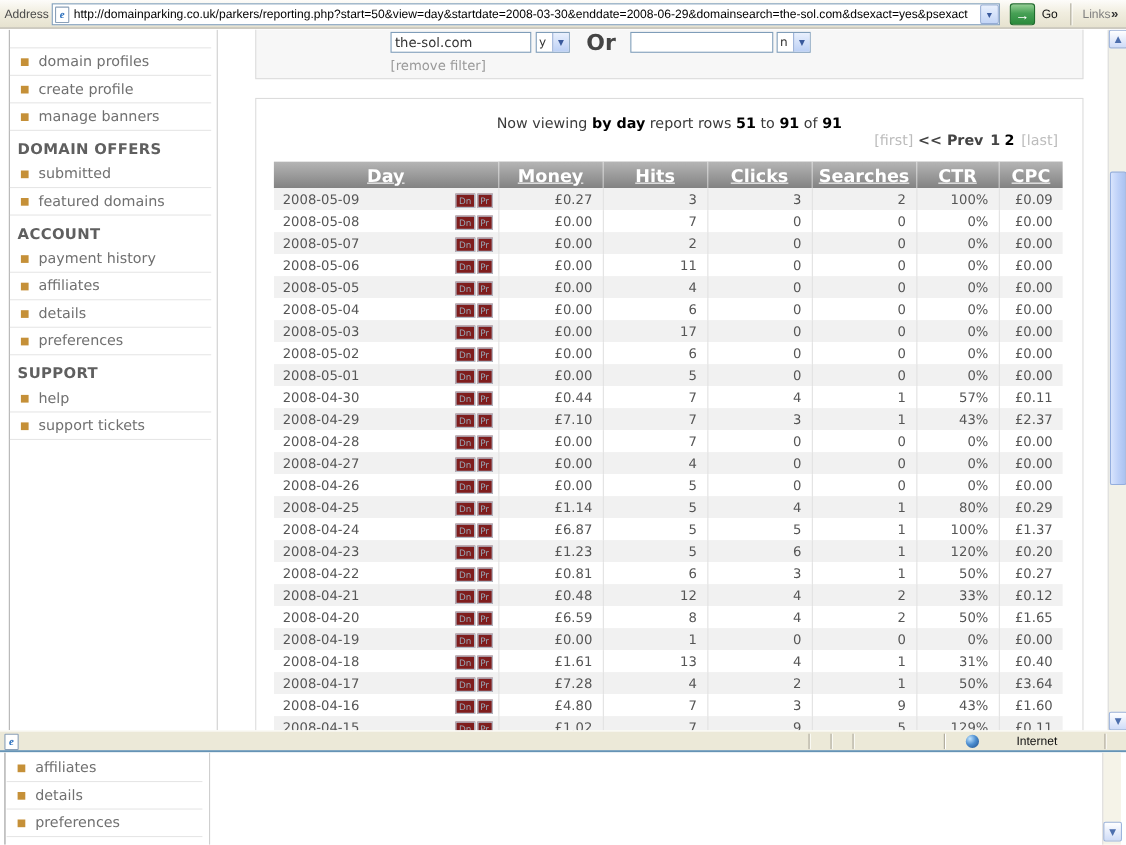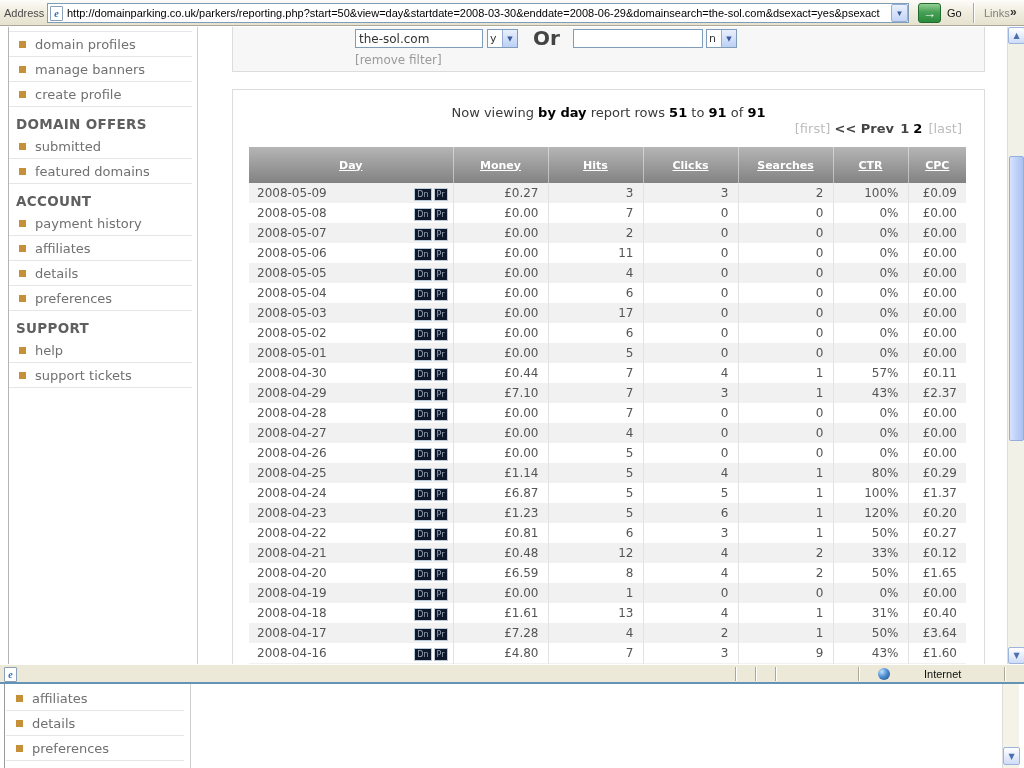--- a/index.html
+++ b/index.html
@@ -37,21 +37,21 @@
   
   .viewport { position:absolute; left:0; top:27px; width:1024px; height:637px;
     background:#fff; overflow:hidden; }
   .page-left-edge { position:absolute; left:8px; top:0; width:1px; height:100%;
     background:#b3b3b3; }
   .sidebar-divider { position:absolute; left:197px; top:0; width:1px; height:100%;
     background:#cfcfcf; }
 
   
   .sidebar { position:absolute; left:9px; top:0; width:183px; }
-  .side-list { border-top:1px solid #e6e6e6; margin-top:4px; }
+  .side-list { border-top:1px solid #e6e6e6; margin-top:16px; }
   .side-item { height:25px; display:flex; align-items:center;
     border-bottom:1px solid #e6e6e6; cursor:pointer; }
   .bullet { width:7px; height:7px; background:#c59038; margin:0 9px 0 10px;
     flex:0 0 auto; }
   .side-item span.lbl { font-size:13px; color:#707070; }
   .side-heading { margin:9px 0 2px; padding-left:7px; font-weight:bold;
     color:#5f5f5f; font-size:13.5px; letter-spacing:.3px; }
 
   
   .main { position:absolute; left:232px; top:0; width:754px; }
@@ -85,33 +85,33 @@
   .pager .pg { font-weight:bold; color:#444; margin:0 2px; cursor:pointer; }
   .pager .cur { font-weight:bold; color:#000; }
   .pager .prev { font-weight:bold; cursor:pointer; }
 
   table.report { margin:26px 0 0 16px; border-collapse:collapse; width:717px;
     table-layout:fixed; }
   table.report col.c-day { width:204px; } table.report col.c-money { width:95px; }
   table.report col.c-hits { width:95px; } table.report col.c-clicks { width:95px; }
   table.report col.c-searches { width:95px; } table.report col.c-ctr { width:75px; }
   table.report col.c-cpc { width:58px; }
-  table.report th { height:36px; background:linear-gradient(180deg,#b5b5b5,#828282);
-    color:#fff; font-size:11px; font-weight:bold; text-decoration:underline;
+  table.report th { height:24px; background:linear-gradient(180deg,#b5b5b5,#828282);
+    color:#fff; font-size:16px; font-weight:bold; text-decoration:underline;
     text-align:center; border-left:1px solid rgba(255,255,255,.45); cursor:pointer; }
   table.report th:first-child { border-left:none; }
   table.report td { height:20px; font-size:12px; color:#555;
     border-left:1px solid #e2e2e2; }
   table.report td:first-child { border-left:none; }
   table.report tr:nth-child(odd) { background:#f1f1f1; }
   table.report tr:nth-child(even) { background:#fff; }
   td.col-day { position:relative; text-align:left; padding-left:8px; }
   .rowicons { position:absolute; right:5px; top:3px; }
   .mini-btn { display:inline-block; font-size:8px; line-height:11px; height:13px;
-    padding:0 2px; color:#99a9b8; background:#0f172a; border:1px solid #b9cbd9;
+    padding:0 2px; color:#99a9b8; background:#7f1d1d; border:1px solid #b9cbd9;
     margin-left:2px; cursor:pointer; text-decoration:none; }
   td.num { text-align:right; padding-right:9px; }
 
   
   .scroll-v { position:absolute; right:0; top:0; width:17px; height:637px;
     background:#f2f1e8; border-left:1px solid #ddd; }
   .scroll-btn { position:absolute; left:0; width:17px; height:17px;
     background:linear-gradient(180deg,#fff,#cfdcf8); border:1px solid #9db4dd;
     border-radius:2px; color:#4d6fae; font-size:8px; display:flex;
     align-items:center; justify-content:center; cursor:pointer; }
@@ -171,25 +171,25 @@
   <div class="sidebar-divider"></div>
 
   <div class="sidebar">
     <div class="side-list">
       <div class="side-item">
         <span class="bullet"></span>
         <span class="lbl">domain profiles</span>
       </div>
       <div class="side-item">
         <span class="bullet"></span>
+        <span class="lbl">create profile</span>
+      </div>
+      <div class="side-item">
+        <span class="bullet"></span>
         <span class="lbl">manage banners</span>
-      </div>
-      <div class="side-item">
-        <span class="bullet"></span>
-        <span class="lbl">create profile</span>
       </div>
     </div>
 
     <div class="side-heading">DOMAIN OFFERS</div>
     <div>
       <div class="side-item">
         <span class="bullet"></span>
         <span class="lbl">submitted</span>
       </div>
       <div class="side-item">

